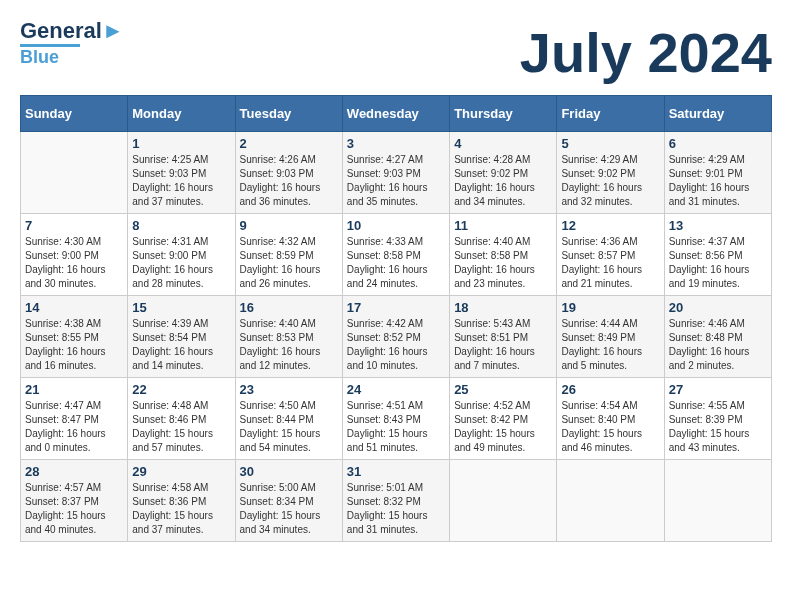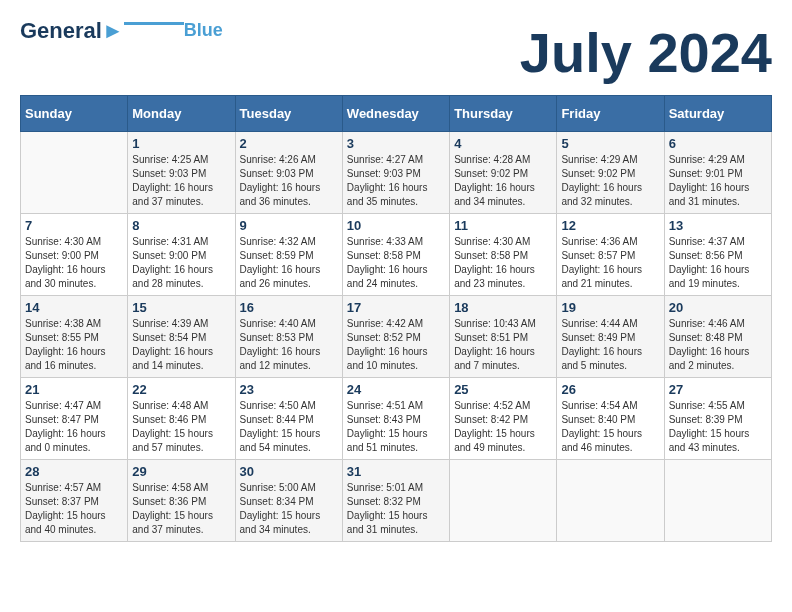--- a/index.html
+++ b/index.html
@@ -11,20 +11,21 @@
       min-height: 612px;
     }
     .header-section {
       display: flex;
       justify-content: space-between;
       align-items: flex-start;
       margin-bottom: 10px;
     }
     .logo {
       display: flex;
+      flex-direction: column;
       align-items: flex-start;
     }
     .logo-text {
       font-size: 22px;
       font-weight: bold;
       color: #1a3a5c;
       line-height: 1;
     }
     .logo-text span {
       color: #4a9fd4;
@@ -188,21 +189,21 @@
         </td>
         <td>
           <span class="day-number">10</span>
           <div class="day-info">Sunrise: 4:33 AM
 Sunset: 8:58 PM
 Daylight: 16 hours
 and 24 minutes.</div>
         </td>
         <td>
           <span class="day-number">11</span>
-          <div class="day-info">Sunrise: 4:30 AM
+          <div class="day-info">Sunrise: 4:40 AM
 Sunset: 8:58 PM
 Daylight: 16 hours
 and 23 minutes.</div>
         </td>
         <td>
           <span class="day-number">12</span>
           <div class="day-info">Sunrise: 4:36 AM
 Sunset: 8:57 PM
 Daylight: 16 hours
 and 21 minutes.</div>
@@ -239,21 +240,21 @@
         </td>
         <td>
           <span class="day-number">17</span>
           <div class="day-info">Sunrise: 4:42 AM
 Sunset: 8:52 PM
 Daylight: 16 hours
 and 10 minutes.</div>
         </td>
         <td>
           <span class="day-number">18</span>
-          <div class="day-info">Sunrise: 10:43 AM
+          <div class="day-info">Sunrise: 5:43 AM
 Sunset: 8:51 PM
 Daylight: 16 hours
 and 7 minutes.</div>
         </td>
         <td>
           <span class="day-number">19</span>
           <div class="day-info">Sunrise: 4:44 AM
 Sunset: 8:49 PM
 Daylight: 16 hours
 and 5 minutes.</div>

